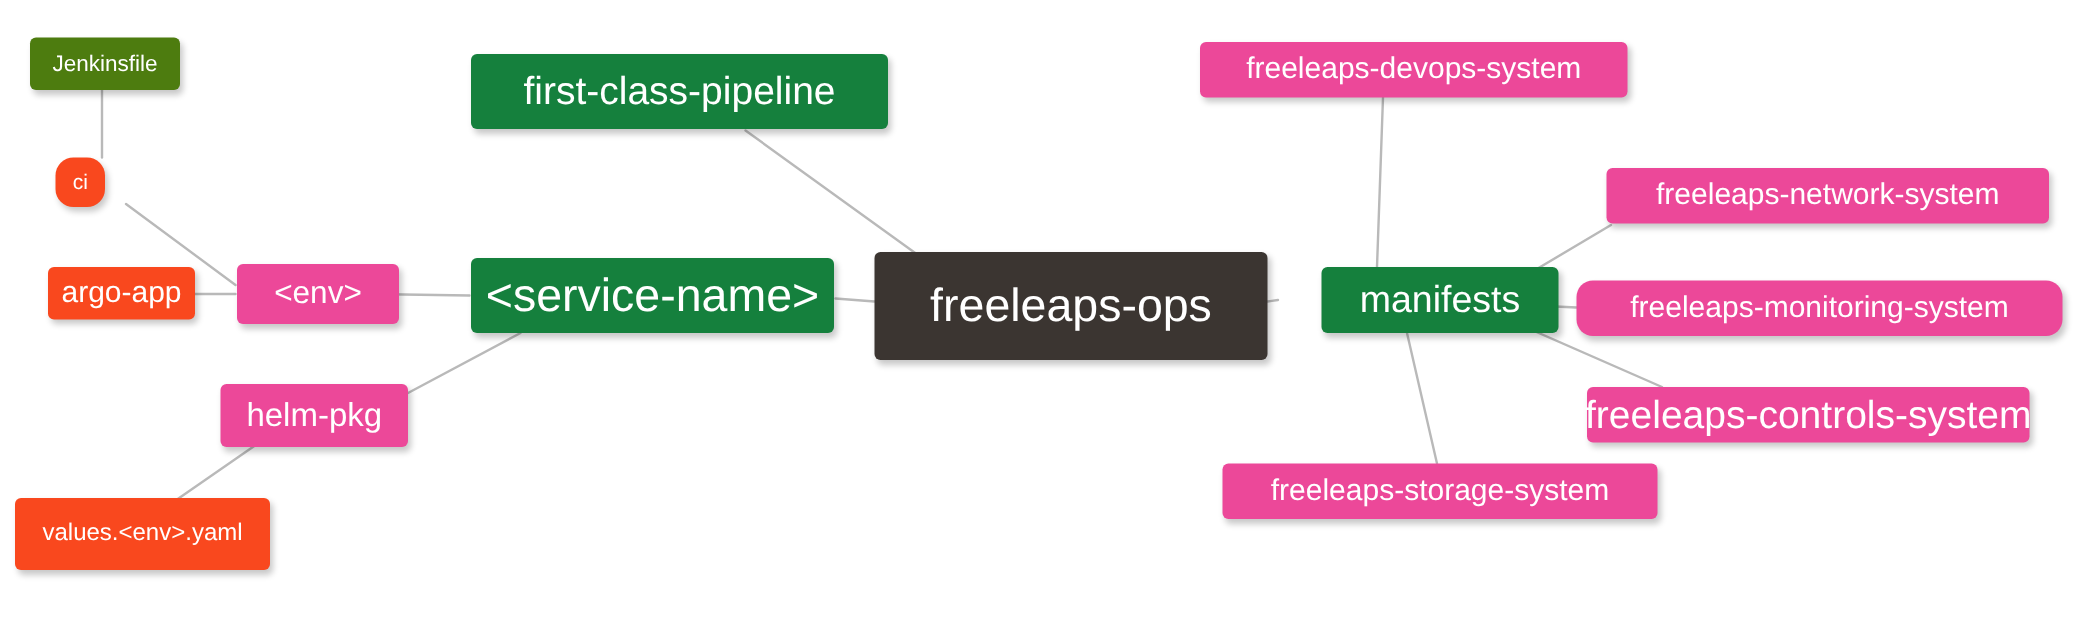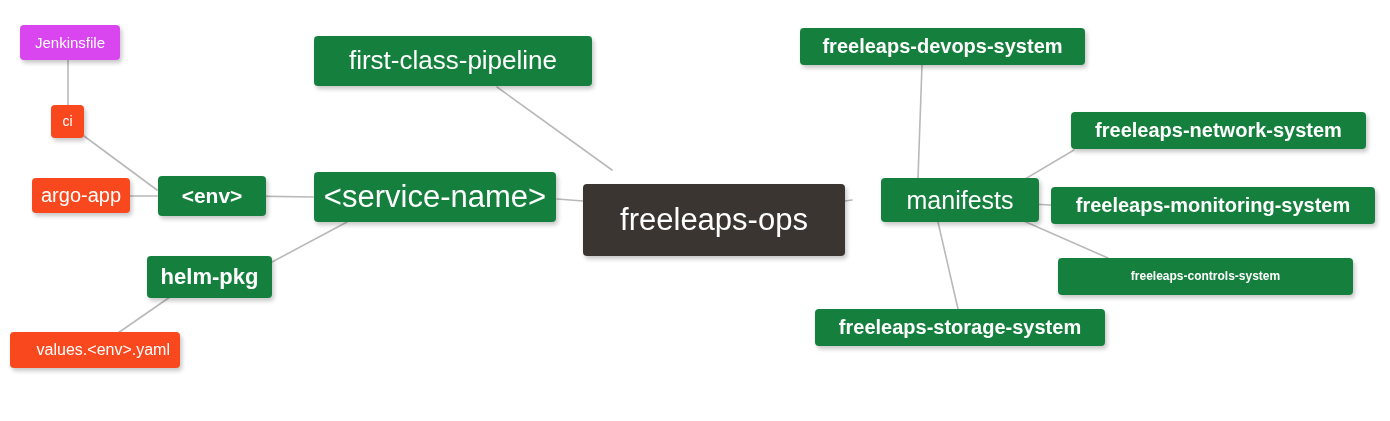--- a/index.html
+++ b/index.html
@@ -40,25 +40,25 @@
     line-height: 1.05;
     box-shadow: 2px 3px 4px rgba(0,0,0,0.22);
     z-index: 5;
     user-select: none;
   }
   .node-label {
     display: block;
     padding: 0 10px;
   }
   
-  .t-dark   { background: #3b3531; margin-top: 16px; }
+  .t-dark   { background: #3b3531; }
   .t-blue   { background: #15803d; }
-  .t-green  { background: #15803d; font-weight: bold; }
+  .t-green  { background: #ec4899; }
   .t-red    { background: #f9481e; }
-  .t-orange { background: #d946ef; }
+  .t-orange { background: #4d7c0f; }
 </style>
 </head>
 <body>
 
 <div id="mindmap">
   <svg id="edge-layer" width="1390" height="421" viewBox="0 0 1390 421">
       <line x1="612" y1="170" x2="497" y2="87" stroke="#b9b9b9" stroke-width="1.6" stroke-linecap="round"></line>
       <line x1="583" y1="201" x2="557" y2="199" stroke="#b9b9b9" stroke-width="1.6" stroke-linecap="round"></line>
       <line x1="845" y1="201" x2="852" y2="200" stroke="#b9b9b9" stroke-width="1.6" stroke-linecap="round"></line>
       <line x1="313" y1="197" x2="247" y2="196" stroke="#b9b9b9" stroke-width="1.6" stroke-linecap="round"></line>
@@ -85,41 +85,41 @@
       </div>
       <div class="node t-blue" style="left: 852px; top: 178px; width: 158px; height: 44px; font-size: 25px; margin-left: 29px;">
         <span class="node-label">manifests</span>
       </div>
       <div class="node t-green" style="left: 158px; top: 176px; width: 108px; height: 40px; font-size: 21px;">
         <span class="node-label">&lt;env&gt;</span>
       </div>
       <div class="node t-green" style="left: 147px; top: 256px; width: 125px; height: 42px; font-size: 22px;">
         <span class="node-label">helm-pkg</span>
       </div>
-      <div class="node t-red" style="left: 51px; top: 105px; width: 33px; height: 33px; font-size: 14px;">
+      <div class="node t-red" style="left: 37px; top: 105px; width: 33px; height: 33px; font-size: 14px; border-radius: 12px;">
         <span class="node-label">ci</span>
       </div>
       <div class="node t-red" style="left: 32px; top: 178px; width: 98px; height: 35px; font-size: 20px;">
         <span class="node-label">argo-app</span>
       </div>
-      <div class="node t-red" style="left: 10px; top: 332px; width: 170px; height: 36px; font-size: 16px; justify-content: flex-end;">
+      <div class="node t-red" style="left: 10px; top: 332px; width: 170px; height: 48px; font-size: 16px;">
         <span class="node-label">values.&lt;env&gt;.yaml</span>
       </div>
       <div class="node t-orange" style="left: 20px; top: 25px; width: 100px; height: 35px; font-size: 15px;">
         <span class="node-label">Jenkinsfile</span>
       </div>
       <div class="node t-green" style="left: 800px; top: 28px; width: 285px; height: 37px; font-size: 20px;">
         <span class="node-label">freeleaps-devops-system</span>
       </div>
       <div class="node t-green" style="left: 1055px; top: 112px; width: 295px; height: 37px; font-size: 20px; margin-left: 16px;">
         <span class="node-label">freeleaps-network-system</span>
       </div>
-      <div class="node t-green" style="left: 1051px; top: 187px; width: 324px; height: 37px; font-size: 20px;">
+      <div class="node t-green" style="left: 1051px; top: 187px; width: 324px; height: 37px; font-size: 20px; border-radius: 11px;">
         <span class="node-label">freeleaps-monitoring-system</span>
       </div>
-      <div class="node t-green" style="left: 1058px; top: 258px; width: 295px; height: 37px; font-size: 12px;">
+      <div class="node t-green" style="left: 1058px; top: 258px; width: 295px; height: 37px; font-size: 26px;">
         <span class="node-label">freeleaps-controls-system</span>
       </div>
       <div class="node t-green" style="left: 815px; top: 309px; width: 290px; height: 37px; font-size: 20px;">
         <span class="node-label">freeleaps-storage-system</span>
       </div>
     </div>
 </div>
 
 </body></html>

